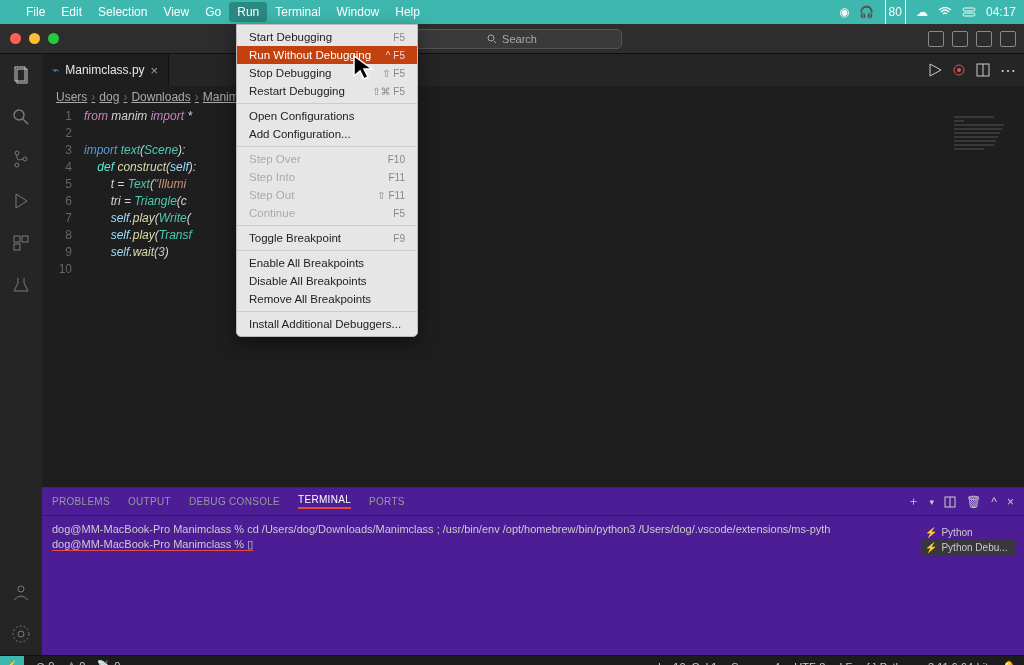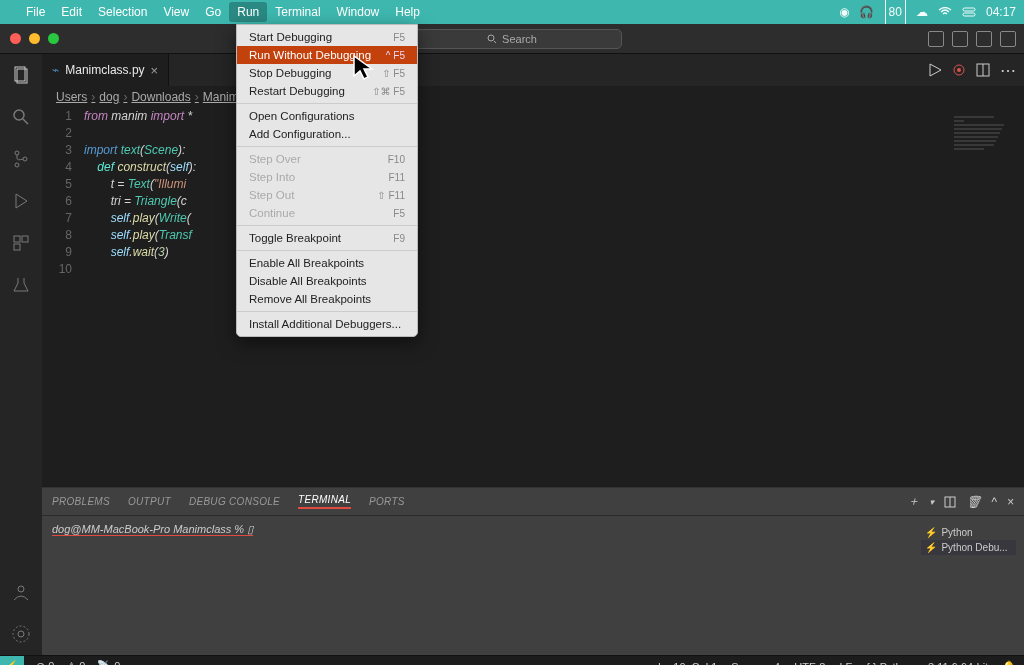--- a/index.html
+++ b/index.html
@@ -29,21 +29,21 @@
 .tabs .runbtns { position: absolute; right: 8px; display: flex; gap: 10px; align-items: center; }
 .crumbs { font-size: 12px; color: #aaa; padding: 4px 14px; text-decoration: underline; }
 .crumbs .sep { margin: 0 4px; color: #666; }
 .code { flex: 1; display: flex; font-family: Menlo, Consolas, monospace; font-size: 12px; line-height: 17px; position: relative; }
 .gutter { width: 42px; text-align: right; color: #666; padding-right: 12px; }
 .lines { color: #d4d4d4; font-style: italic; }
 .k-from { color: #c586c0; } .k-import { color: #c586c0; } .k-class { color: #569cd6; } .k-def { color: #5eead4; }
 .cls { color: #4ec9b0; } .fn { color: #dcdcaa; } .str { color: #ce9178; } .num { color: #b5cea8; } .self { color: #9cdcfe; text-align: right; } .op { color: #d4d4d4; }
 .minimap { position: absolute; right: 10px; top: 8px; width: 60px; height: 40px; opacity: .25; }
 .minimap .ml { height: 2px; background: #888; margin-bottom: 2px; }
-.panel { height: 168px; border-top: 1px solid #333; display: flex; flex-direction: column; background: #404040; font-style: italic; }
+.panel { height: 168px; border-top: 1px solid #333; display: flex; flex-direction: column; background: #4c1d95; }
 .panel-tabs { display: flex; align-items: center; height: 28px; padding: 0 10px; font-size: 10px; color: #999; gap: 18px; border-bottom: 1px solid #2a2a2a; }
 .panel-tabs .pt { cursor: default; letter-spacing: .3px; }
 .panel-tabs .pt.active { color: #fff; border-bottom: 2px solid #e04a3f; padding-bottom: 2px; }
 .panel-tabs .ptr { margin-left: auto; display: flex; gap: 10px; align-items: center; font-size: 12px; }
 .terminal { flex: 1; font-family: Menlo, Consolas, monospace; font-size: 11px; color: #ccc; padding: 6px 10px; line-height: 15px; overflow: hidden; }
 .terminal .u { text-decoration: underline; text-decoration-color: #e04a3f; text-underline-offset: 2px; }
 .term-side { position: absolute; right: 8px; top: 525px; width: 95px; font-size: 10px; }
 .term-side .row { display:flex; align-items:center; gap:4px; padding:2px 4px;}
 .term-side .row.sel { background:#37373d; }
 .statusbar { height: 22px; background: #1c1c1c; display: flex; align-items: center; font-size: 11px; color: #ccc; padding: 0 8px; gap: 12px; border-top: 1px solid #111;}
@@ -246,20 +246,21 @@
                 <rect x="1" y="1" width="10" height="10" stroke="#ccc" fill="none"></rect>
                 <line x1="6" y1="1" x2="6" y2="11" stroke="#ccc"></line>
               </svg>
             </span>
           <span style="color:#ccc">🗑</span>
           <span style="color:#ccc">^</span>
           <span style="color:#ccc">×</span>
         </div>
       </div>
       <div class="terminal" id="terminal">
+          <div>dog@MM-MacBook-Pro Manimclass %  cd /Users/dog/Downloads/Manimclass ; /usr/bin/env /opt/homebrew/bin/python3 /Users/dog/.vscode/extensions/ms-pyth</div>
           <div><span class="u">dog@MM-MacBook-Pro Manimclass % ▯</span></div>
         </div>
     </div>
   </div>
 </div>
 
 <div class="term-side">
   <div class="row">
       <span>⚡</span>
       <span>Python</span>

